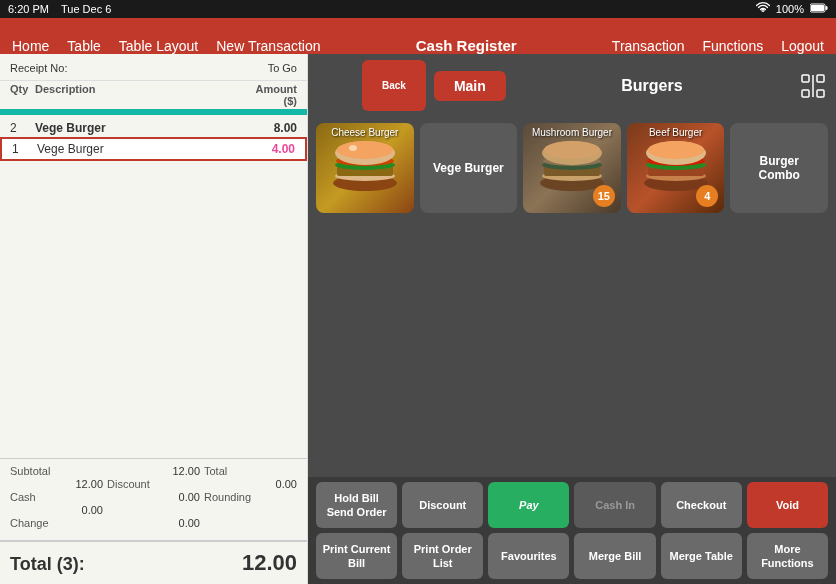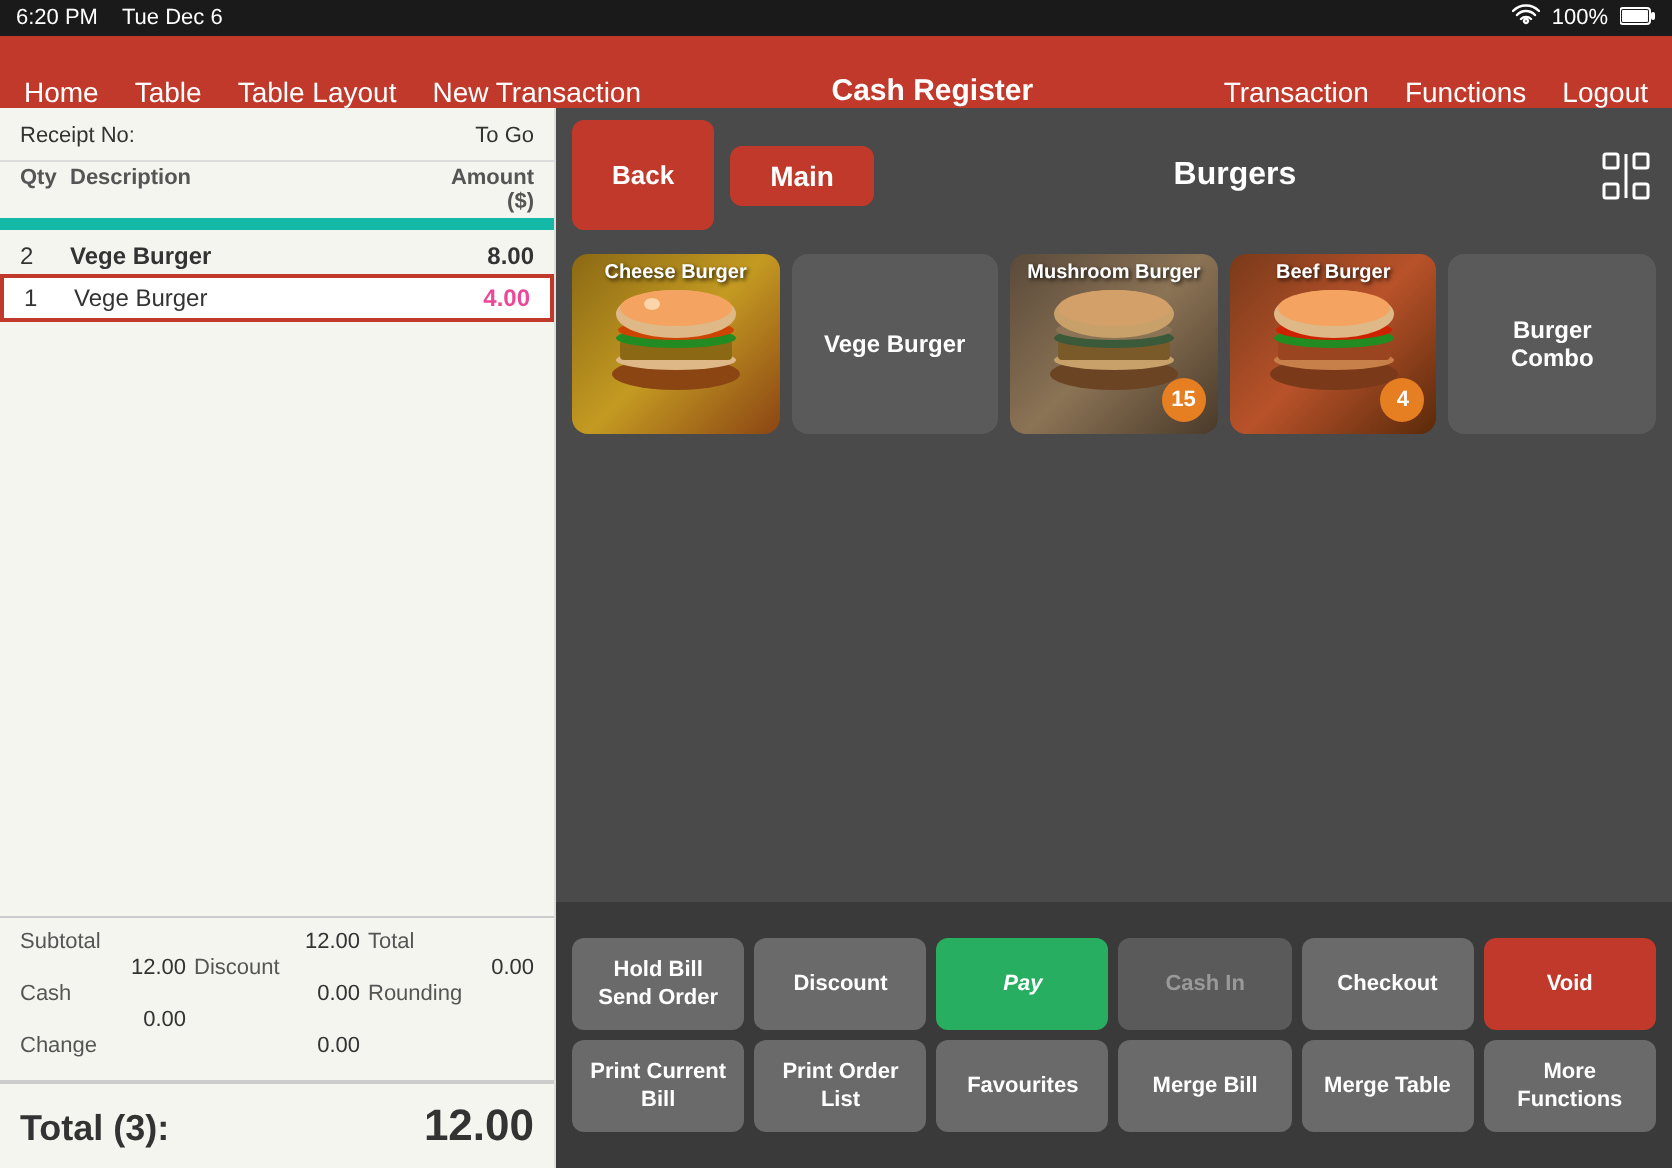--- a/index.html
+++ b/index.html
@@ -44,21 +44,21 @@
     }
 
     
     .main-layout {
       display: flex;
       height: calc(584px - 18px - 36px);
     }
 
     
     .receipt-panel {
-      width: 278px;
+      width: 308px;
       background: #f5f5f0;
       display: flex;
       flex-direction: column;
       border-right: 1px solid #ddd;
     }
 
     .receipt-header {
       padding: 6px 10px 2px;
       font-size: 11px;
       color: #333;
@@ -175,23 +175,24 @@
       padding: 6px 8px;
       gap: 8px;
       background: #4a4a4a;
     }
     .btn-back {
       background: #c0392b;
       color: white;
       border: none;
       border-radius: 6px;
       padding: 20px 20px;
-      font-size: 13px;
+      font-size: 10px;
       font-weight: 600;
       cursor: pointer;
+      margin-left: 46px;
     }
     .btn-main {
       background: #c0392b;
       color: white;
       border: none;
       border-radius: 6px;
       padding: 7px 20px;
       font-size: 14px;
       font-weight: 600;
       cursor: pointer;
@@ -244,21 +245,21 @@
       padding: 4px;
       line-height: 1.2;
     }
     .menu-item-name-overlay {
       position: absolute;
       top: 2px;
       left: 0;
       right: 0;
       color: white;
       font-size: 10px;
-      font-weight: 700;
+      font-weight: 400;
       text-align: center;
       text-shadow: 1px 1px 2px rgba(0,0,0,0.8);
       padding: 2px 4px;
     }
     .menu-item-badge {
       position: absolute;
       bottom: 6px;
       right: 6px;
       background: #e67e22;
       border-radius: 50%;
@@ -291,21 +292,21 @@
     }
     .burger-bg-beef {
       background: linear-gradient(135deg, #7a3a1a 0%, #B8522A 50%, #5a2a0a 100%);
     }
 
     
     .bottom-bar {
       display: grid;
       grid-template-columns: repeat(6, 1fr);
       gap: 5px;
-      padding: 18px 8px;
+      padding: 5px 8px;
       background: #3a3a3a;
     }
 
     .bottom-btn {
       background: #6a6a6a;
       color: white;
       border: none;
       border-radius: 6px;
       padding: 8px 4px;
       font-size: 11px;

